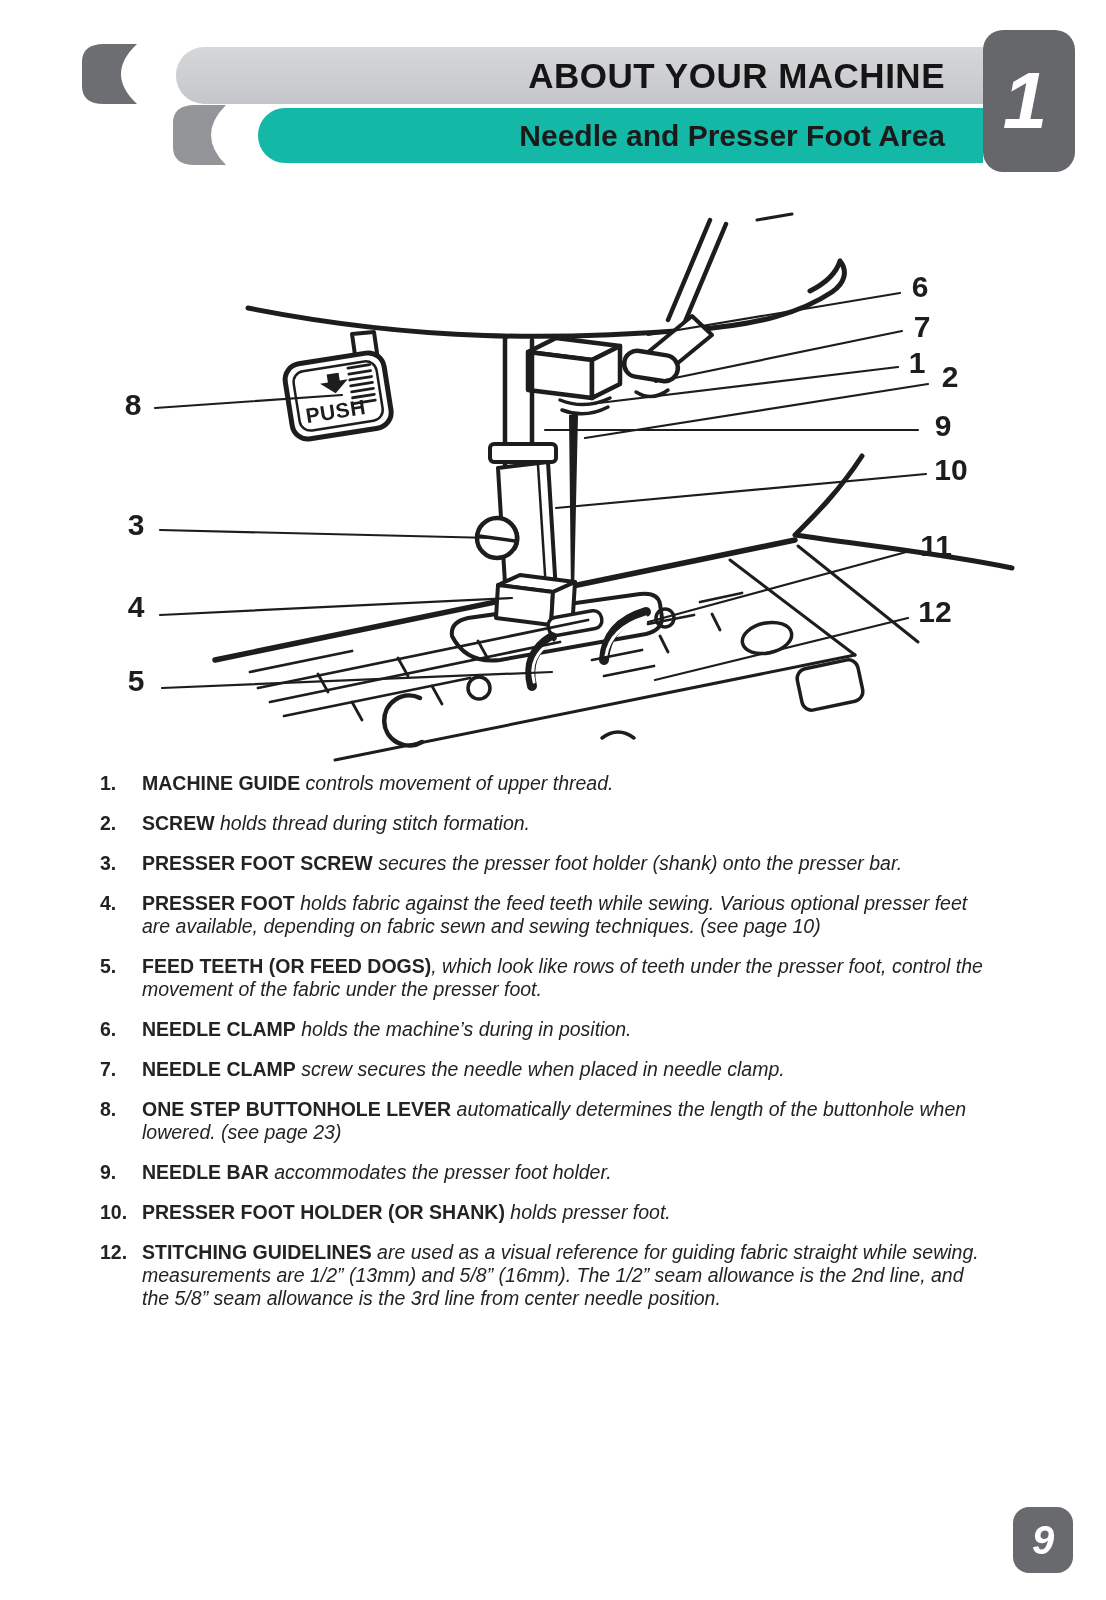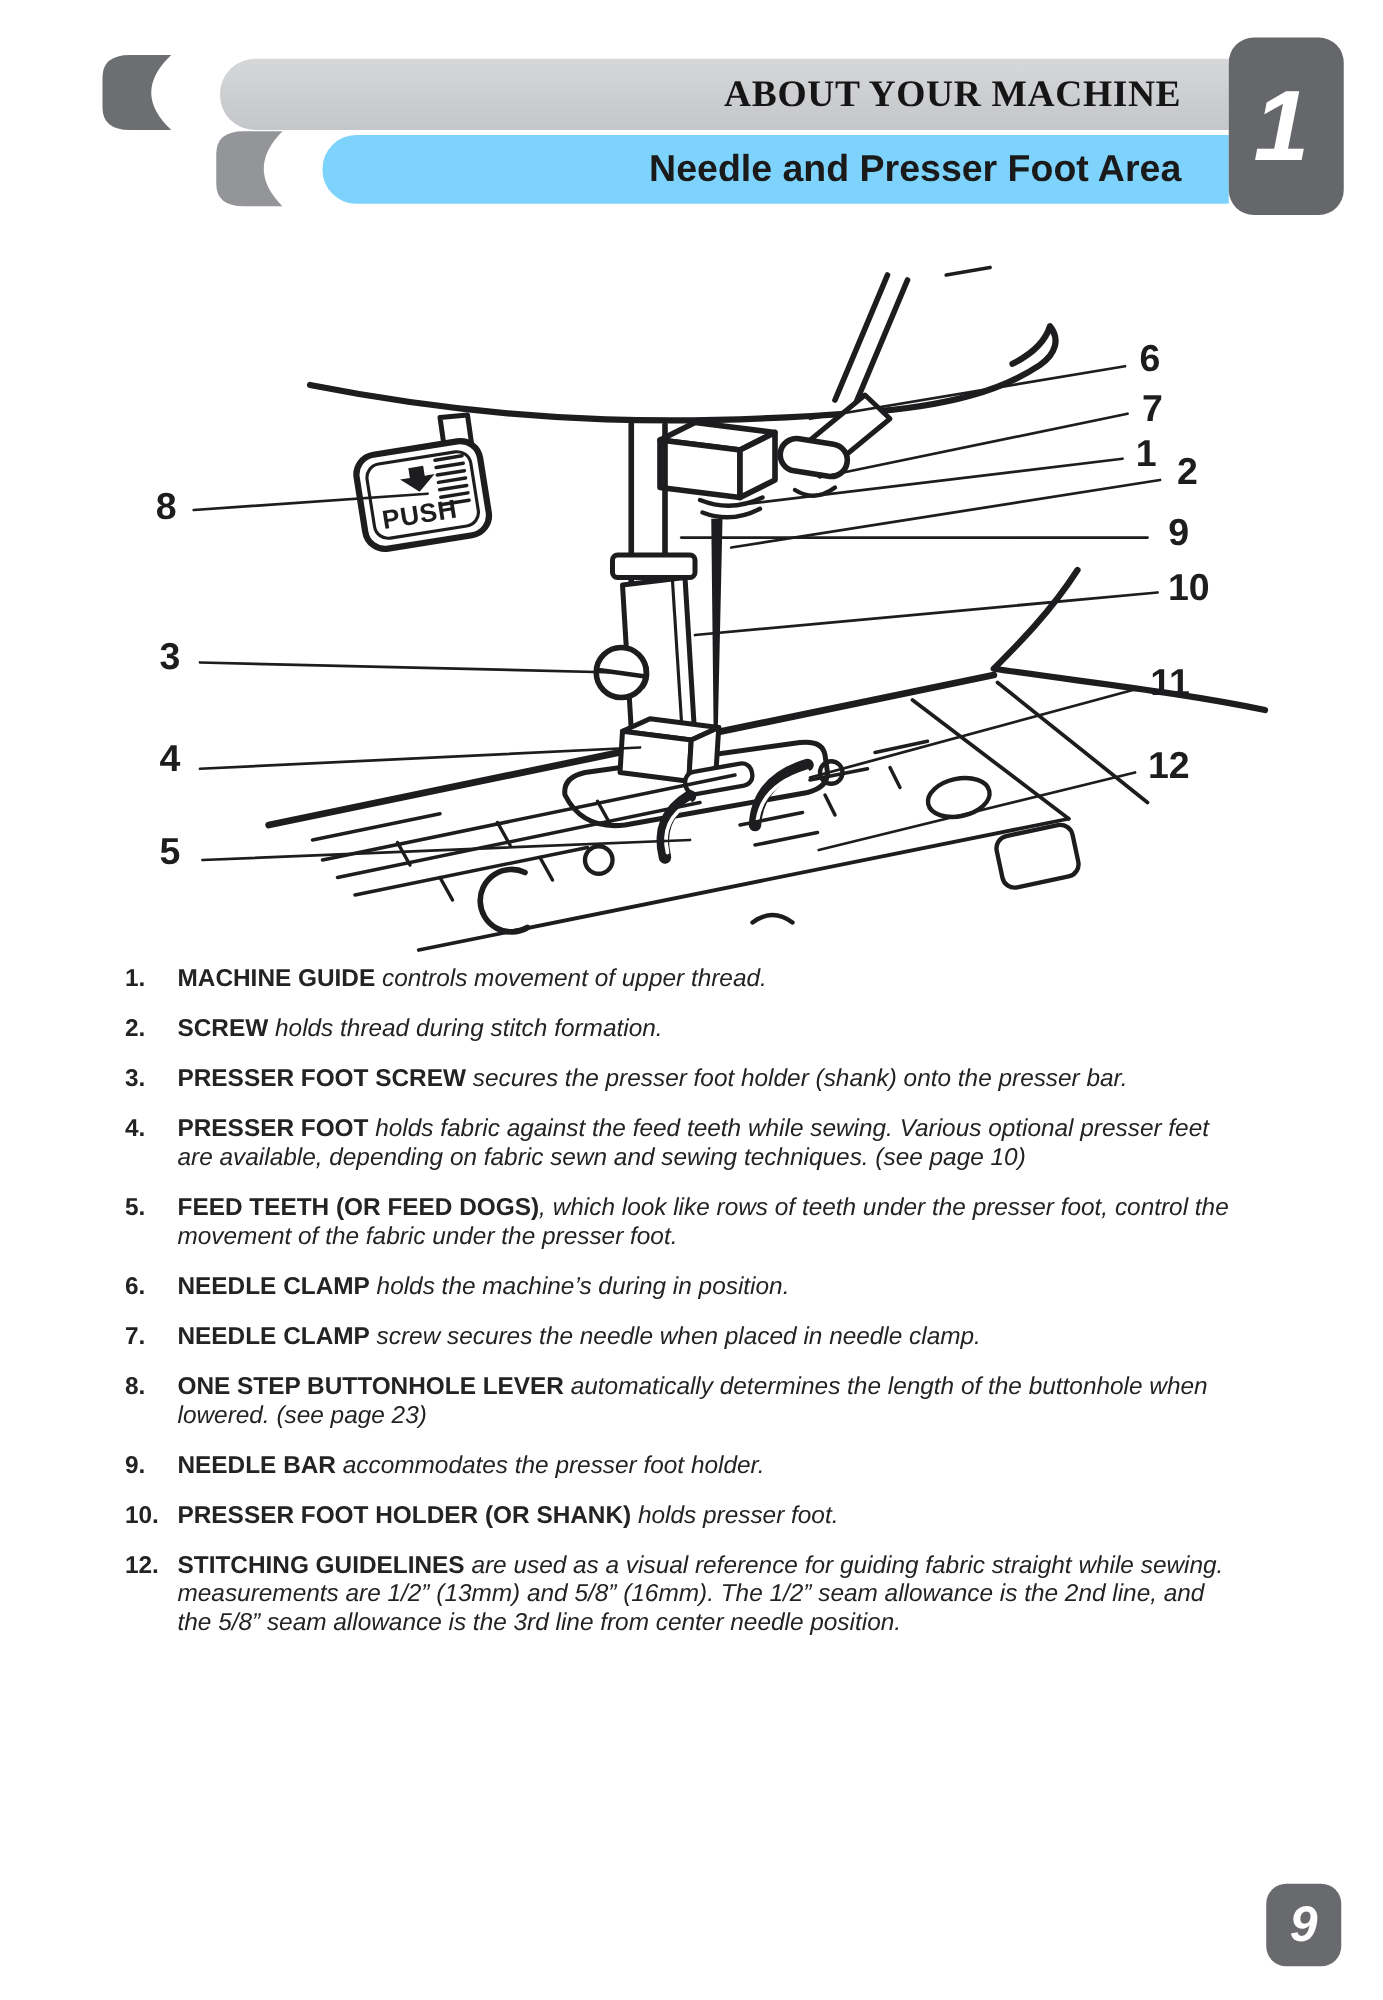--- a/index.html
+++ b/index.html
@@ -8,24 +8,24 @@
   .page { position:relative; width:1106px; height:1600px; background:#ffffff; overflow:hidden; }
 
   
   .crescent-svg { position:absolute; left:0; top:0; width:1106px; height:200px; }
   .banner { position:absolute; display:flex; align-items:center; justify-content:flex-end; }
   .banner-1 {
     left:176px; top:47px; width:807px; height:57px;
     background:linear-gradient(#d6d7d9, #c5c6c9);
     border-radius:28px 0 0 28px; padding-right:38px;
   }
-  .banner-1 .t { font-size:30px; font-weight:bold; color:#151515; letter-spacing:.5px;font-family:Liberation Serif, serif; }
+  .banner-1 .t { font-size:35px; font-weight:bold; color:#151515; letter-spacing:.5px; }
   .banner-2 {
     left:258px; top:108px; width:725px; height:55px;
-    background:#7dd3fc; border-radius:27px 0 0 27px; padding-right:38px;
+    background:#14b8a6; border-radius:27px 0 0 27px; padding-right:38px;
   }
   .banner-2 .t { font-size:30px; font-weight:bold; color:#1a1a1a; }
   .chapter-badge {
     position:absolute; left:983px; top:30px; width:92px; height:142px;
     background:#66676a; border-radius:20px;
     display:flex; align-items:center; justify-content:center;
   }
   .chapter-badge .n { color:#ffffff; font-size:80px; font-weight:bold; font-style:italic; padding-right:8px; }
 
   

